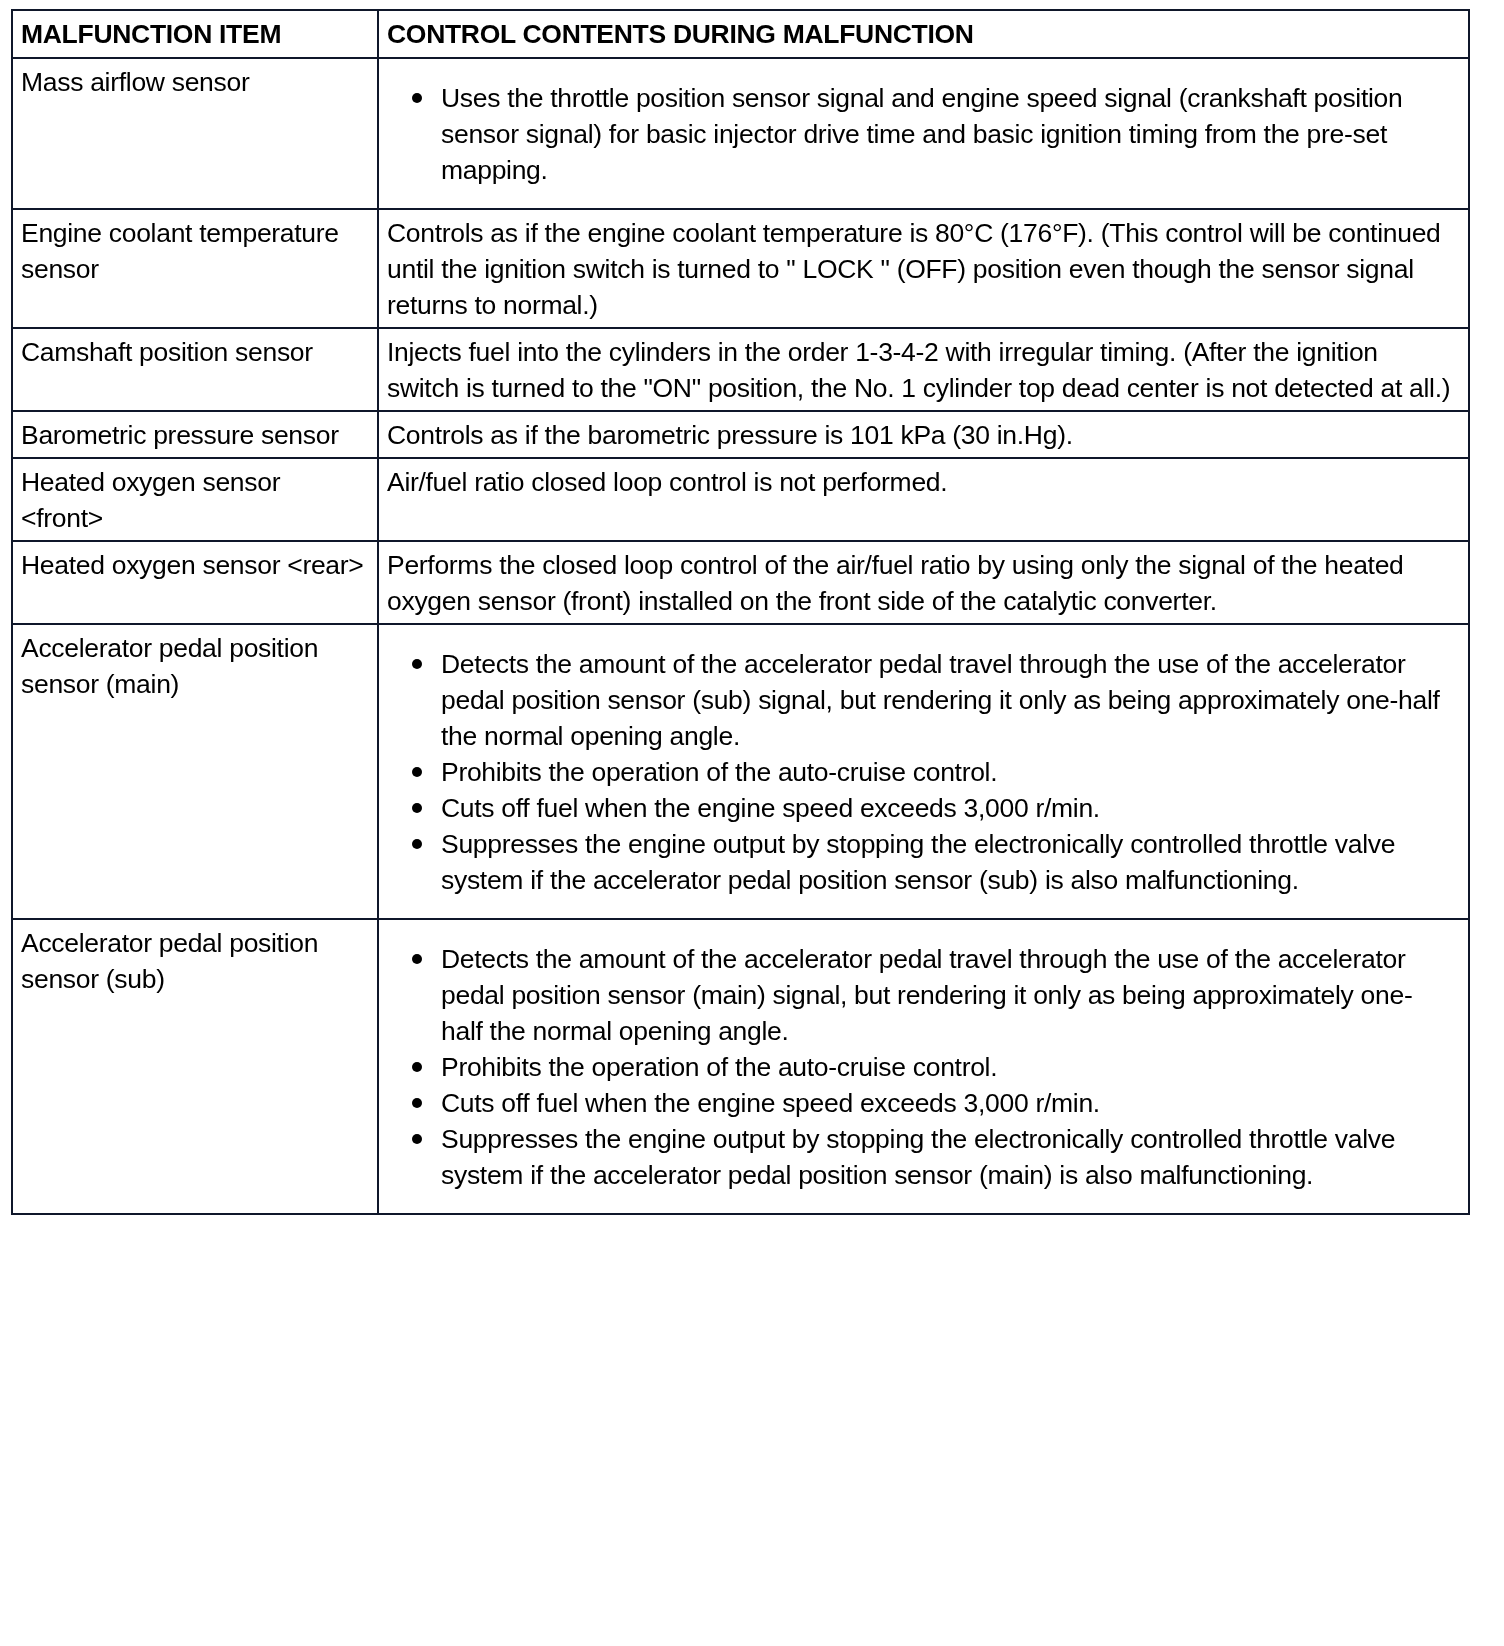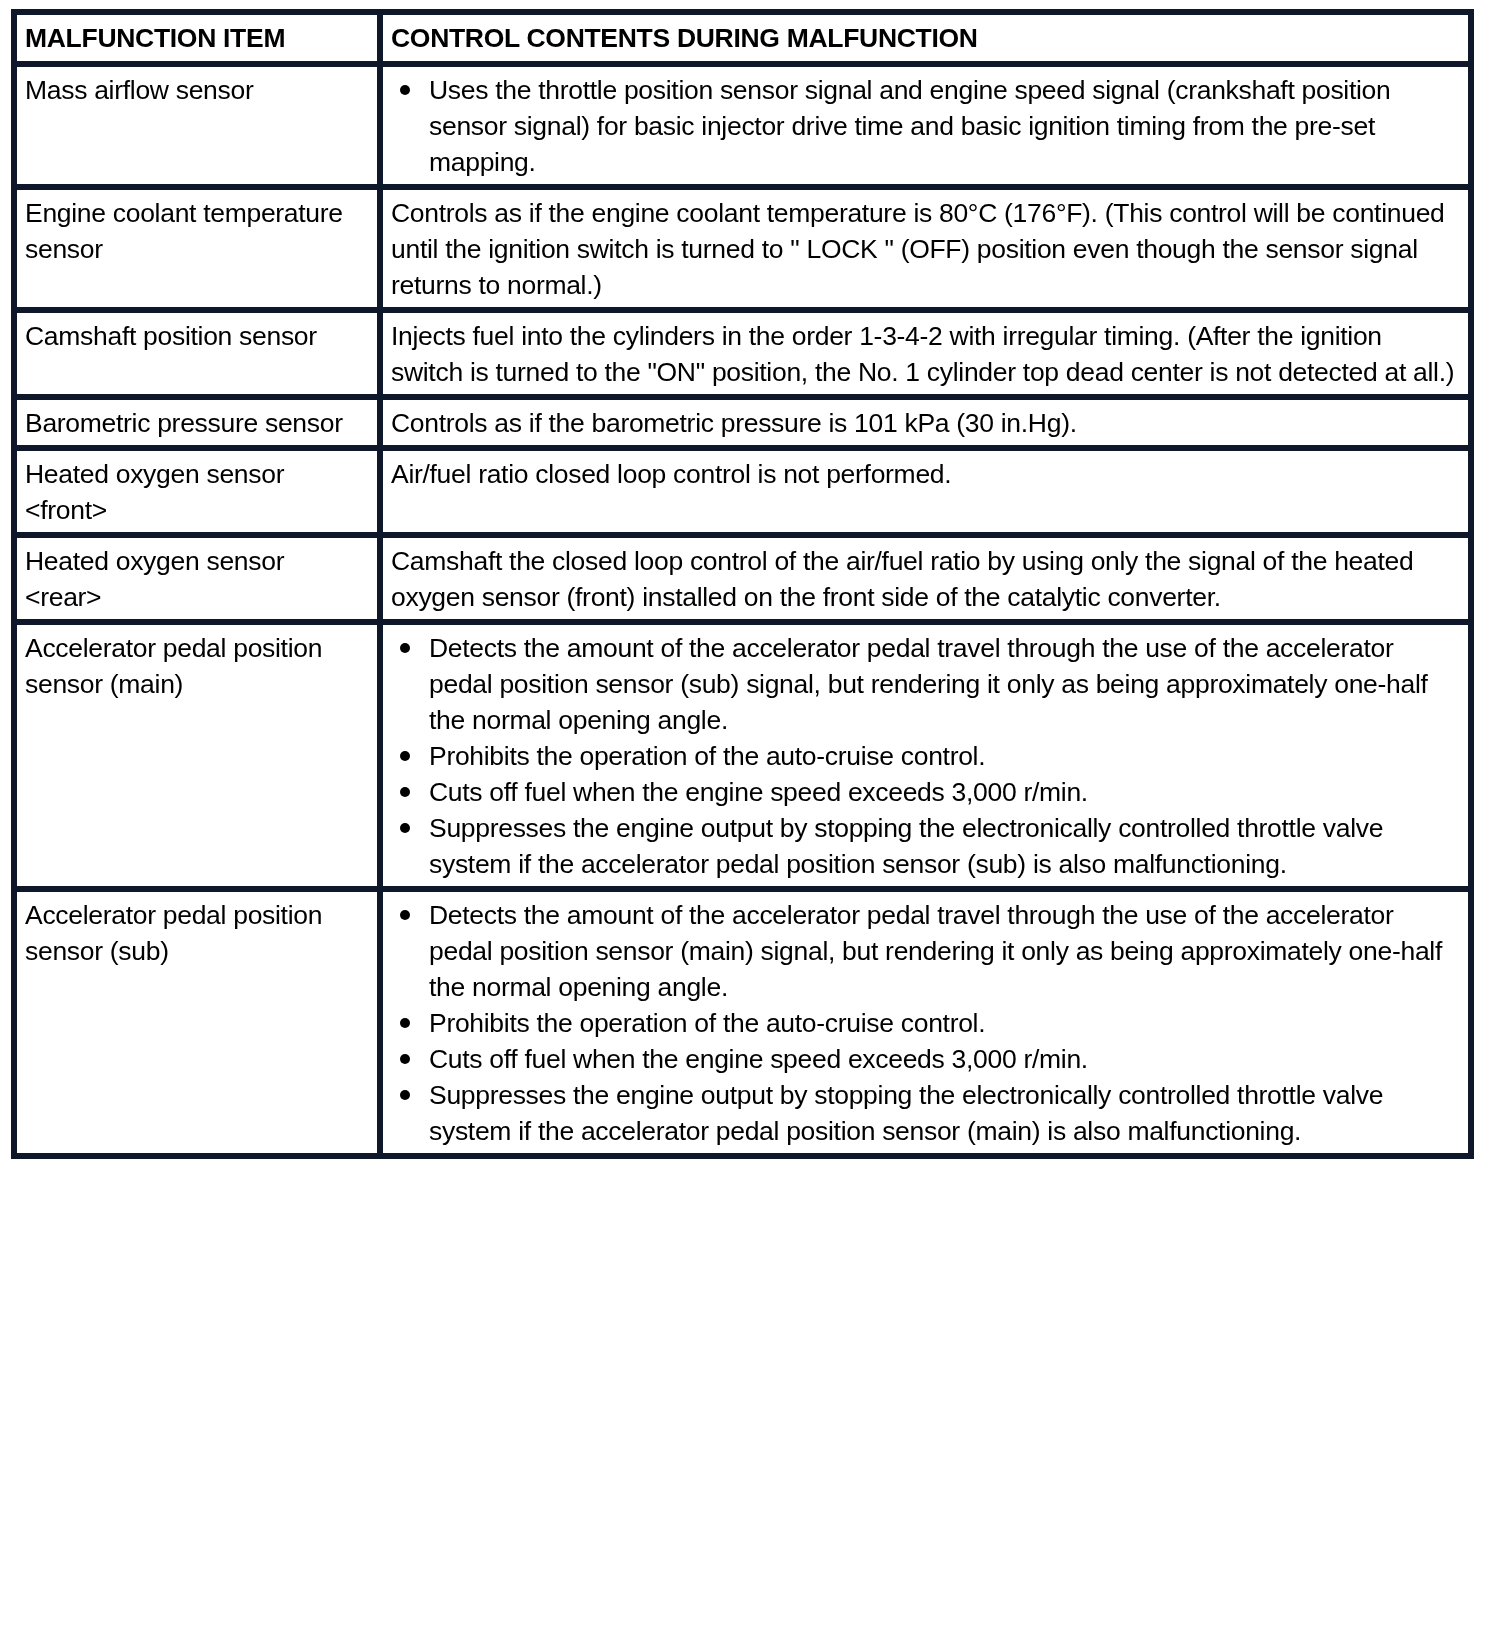--- a/index.html
+++ b/index.html
@@ -22,39 +22,39 @@
       width: 1457px;
       border-collapse: collapse;
       table-layout: fixed;
       font-size: 26.5px;
       line-height: 36px;
     }
     table.fail-safe col.c1 { width: 366px; }
     table.fail-safe col.c2 { width: 1091px; }
     table.fail-safe th,
     table.fail-safe td {
-      border: 6px solid #0f172a;
+      border: 2px solid #0f172a;
       vertical-align: top;
       text-align: left;
       padding: 6px 12px 6px 8px;
       letter-spacing: -0.3px;
     }
     table.fail-safe th {
       font-weight: bold;
       padding-top: 5px;
       padding-bottom: 5px;
       line-height: 36px;
     }
     table.fail-safe tbody tr td {
       padding-top: 5px;
       padding-bottom: 4px;
     }
     ul.bullets {
       list-style: none;
-      margin: 0;
+      margin: 16px;
       padding: 0;
     }
     ul.bullets li {
       position: relative;
       padding-left: 38px;
     }
     ul.bullets li .bullet {
       position: absolute;
       left: 9px;
       top: 13px;
@@ -118,21 +118,21 @@
     <td class="item-cell">
       <span>Heated oxygen sensor &lt;front&gt;</span>
     </td>
     <td class="control-cell"><span>Air/fuel ratio closed loop control is not performed.</span></td>
   </tr>
 
   <tr>
     <td class="item-cell">
       <span>Heated oxygen sensor &lt;rear&gt;</span>
     </td>
-    <td class="control-cell"><span>Camshaft the closed loop control of the air/fuel ratio by using only the signal of the heated oxygen sensor (front) installed on the front side of the catalytic converter.</span></td>
+    <td class="control-cell"><span>Performs the closed loop control of the air/fuel ratio by using only the signal of the heated oxygen sensor (front) installed on the front side of the catalytic converter.</span></td>
   </tr>
 
 
 
   <tr>
     <td class="item-cell">
       <span>Accelerator pedal position sensor (main)</span>
     </td>
     <td class="control-cell">
           <ul class="bullets">

